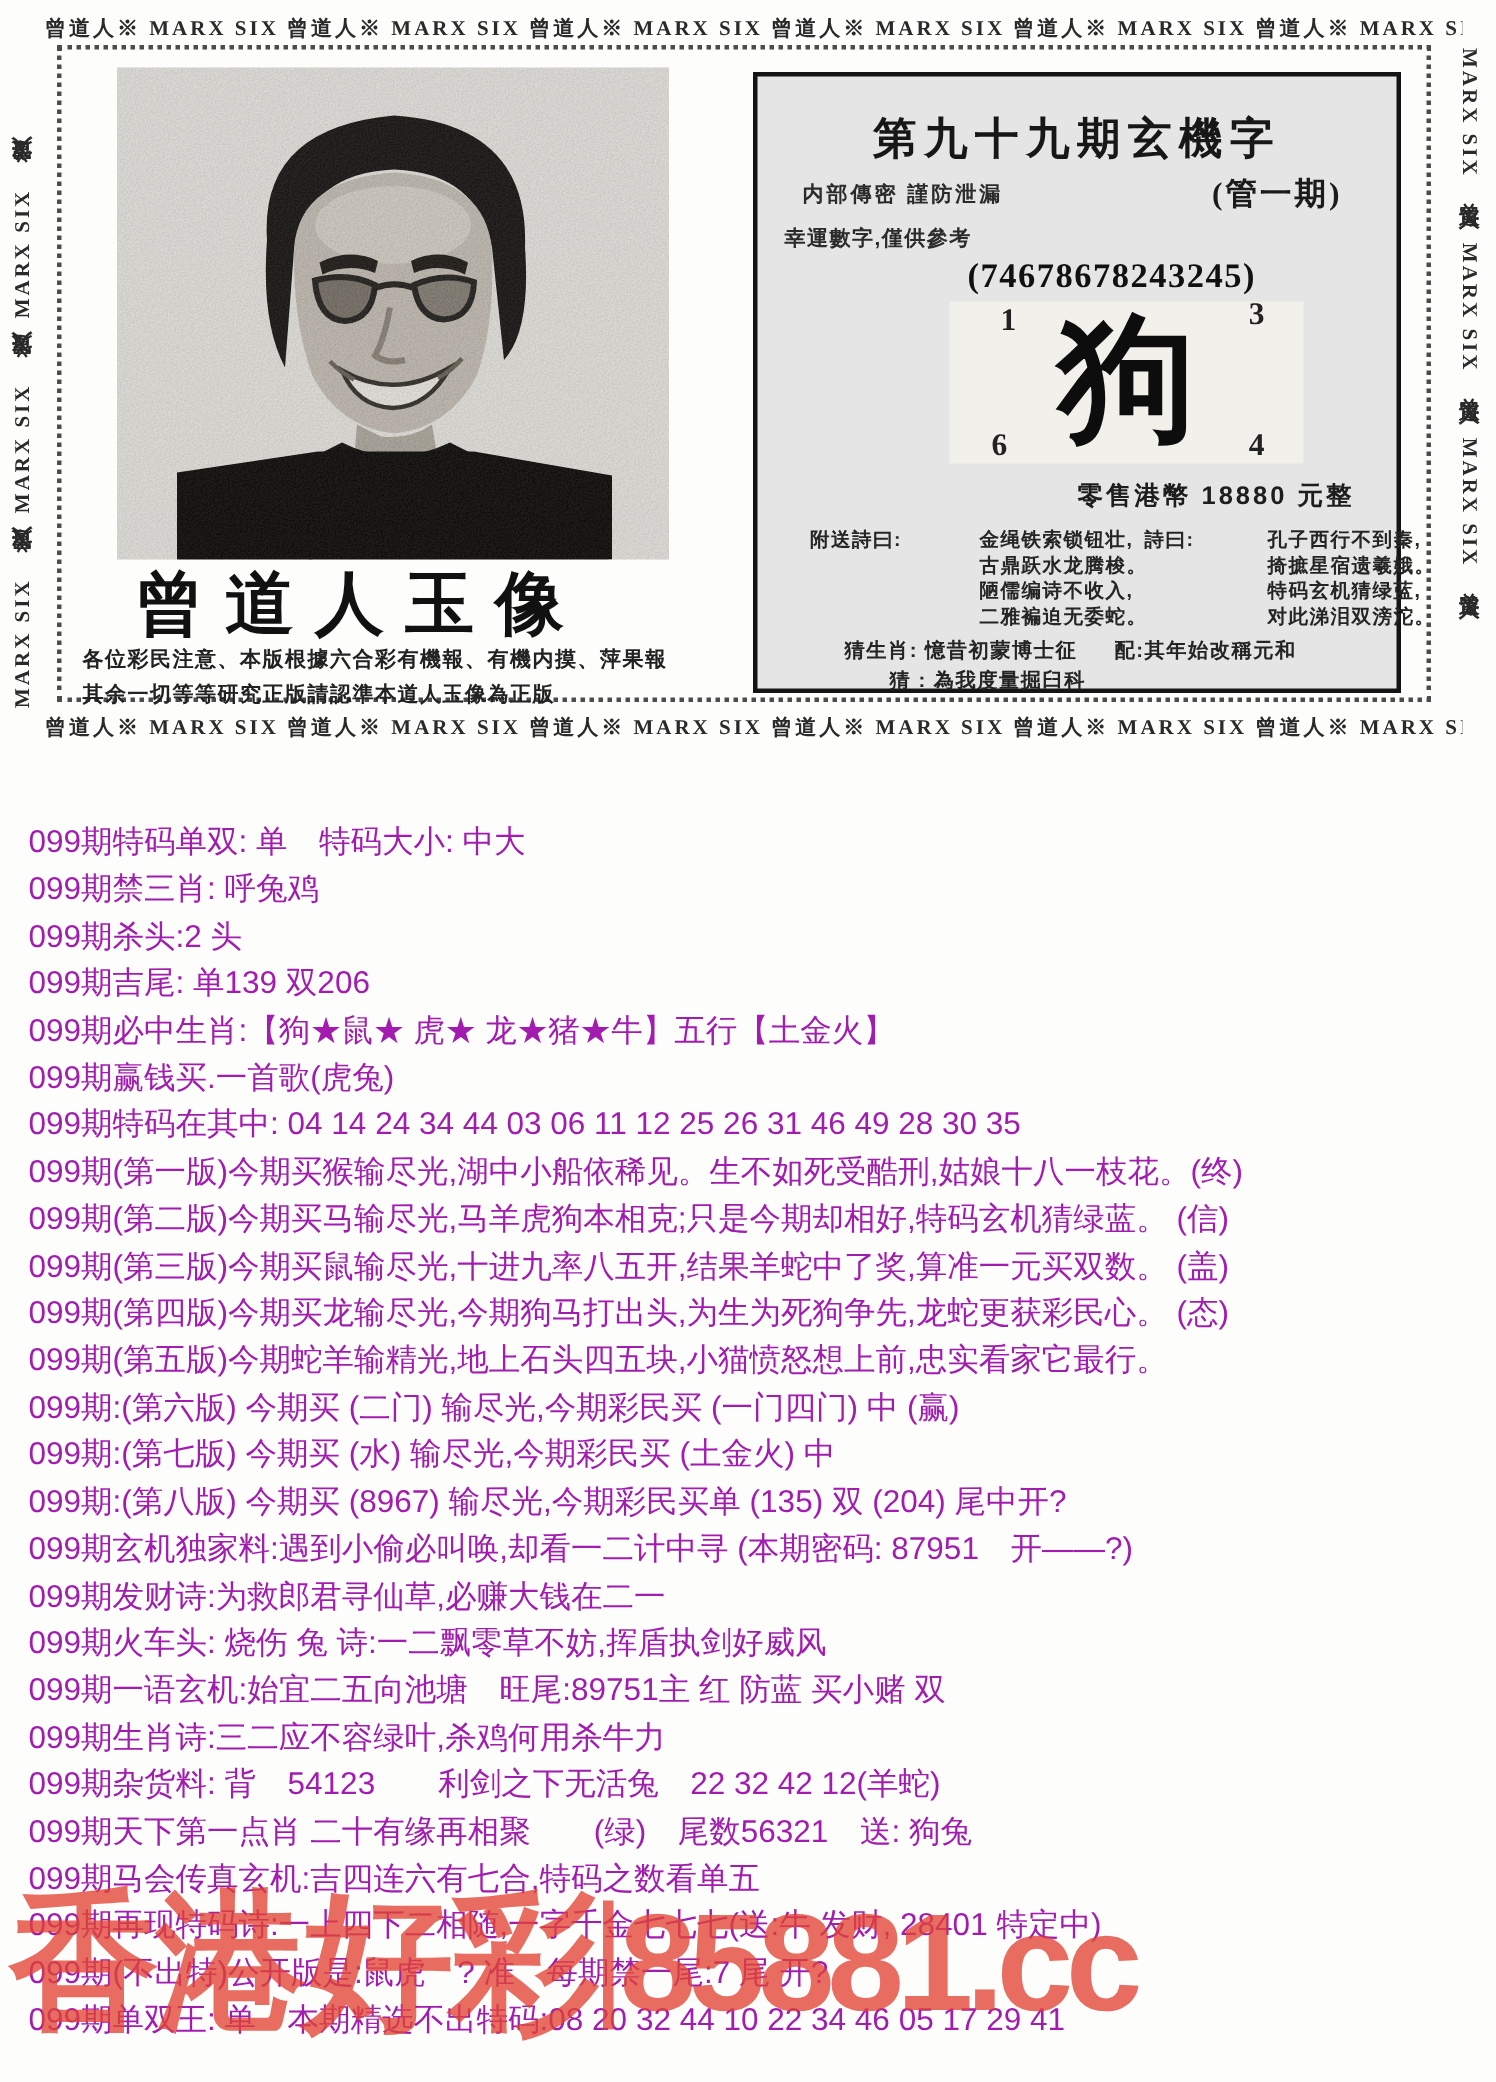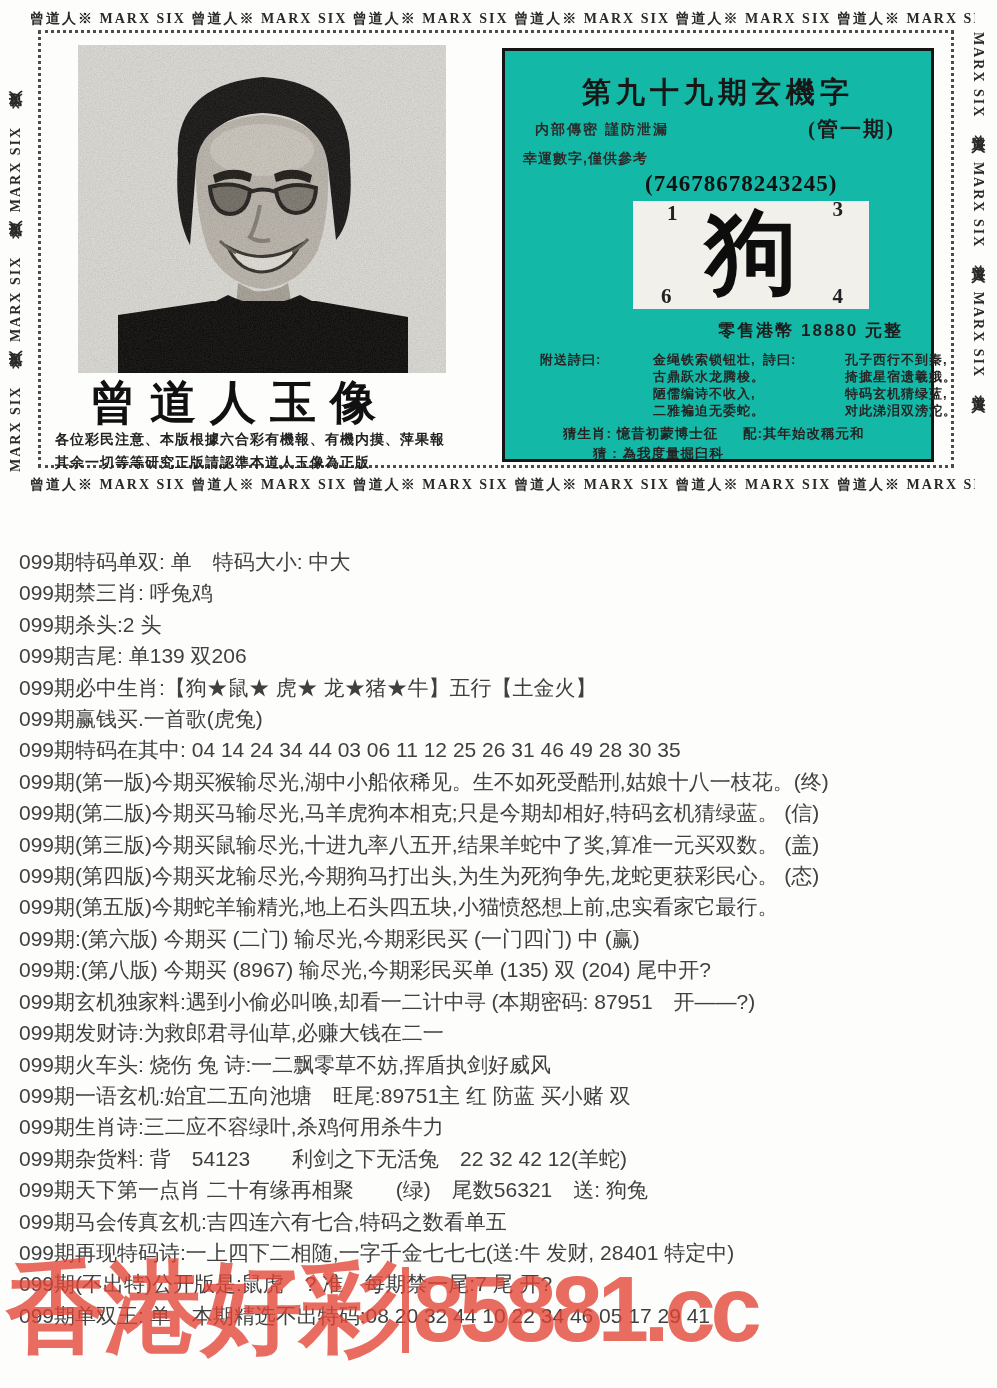--- a/index.html
+++ b/index.html
@@ -55,21 +55,21 @@
     position:absolute; left:55px; width:430px;
     font-size:14px; font-weight:bold; color:#222;
     letter-spacing:1px; white-space:nowrap;
   }
   .photo-note1 { top:431px; }
   .photo-note2 { top:454px; }
   
   .info-box {
     position:absolute; left:502px; top:48px; width:432px; height:414px;
     border:3px solid #141414;
-    background:#14b8a6;
+    background:#e5e5e5;
   }
   .ib-title {
     position:absolute; top:22px; left:0; width:100%;
     text-align:center;
     font-family:"Liberation Serif", serif;
     font-weight:bold; font-size:29px; letter-spacing:5px; color:#171717;
   }
   .ib-secret {
     position:absolute; top:70px; left:30px;
     font-size:14px; font-weight:bold; letter-spacing:2px; color:#2b2b2b;
@@ -127,21 +127,21 @@
   .ib-pei      { position:absolute; top:374px; left:238px; font-size:13.5px; font-weight:bold; letter-spacing:1px; color:#242424;}
   .ib-guess    { position:absolute; top:394px; left:88px;  font-size:13.5px; font-weight:bold; letter-spacing:1px; color:#242424;}
   
   .content {
     position:absolute; top:546px; left:19px; width:966px;
   }
   .pline {
     font-size:21px;
     line-height:31.4px;
     letter-spacing:0px;
-    color:#404040;
+    color:#a21caf;
     white-space:nowrap;
     overflow:hidden;
   }
   
   .watermark {
     position:absolute; left:6px; top:1242px;
     white-space:nowrap;
     z-index:5;
     color:rgba(226,66,51,0.78);
     font-weight:bold;
@@ -247,20 +247,21 @@
   <div class="pline">099期吉尾: 单139 双206</div>
   <div class="pline">099期必中生肖:【狗★鼠★ 虎★ 龙★猪★牛】五行【土金火】</div>
   <div class="pline">099期赢钱买.一首歌(虎兔)</div>
   <div class="pline">099期特码在其中: 04 14 24 34 44 03 06 11 12 25 26 31 46 49 28 30 35</div>
   <div class="pline">099期(第一版)今期买猴输尽光,湖中小船依稀见。生不如死受酷刑,姑娘十八一枝花。(终)</div>
   <div class="pline">099期(第二版)今期买马输尽光,马羊虎狗本相克;只是今期却相好,特码玄机猜绿蓝。 (信)</div>
   <div class="pline">099期(第三版)今期买鼠输尽光,十进九率八五开,结果羊蛇中了奖,算准一元买双数。 (盖)</div>
   <div class="pline">099期(第四版)今期买龙输尽光,今期狗马打出头,为生为死狗争先,龙蛇更获彩民心。 (态)</div>
   <div class="pline">099期(第五版)今期蛇羊输精光,地上石头四五块,小猫愤怒想上前,忠实看家它最行。</div>
   <div class="pline">099期:(第六版) 今期买 (二门) 输尽光,今期彩民买 (一门四门) 中 (赢)</div>
+  <div class="pline">099期:(第七版) 今期买 (水) 输尽光,今期彩民买 (土金火) 中</div>
   <div class="pline">099期:(第八版) 今期买 (8967) 输尽光,今期彩民买单 (135) 双 (204) 尾中开?</div>
   <div class="pline">099期玄机独家料:遇到小偷必叫唤,却看一二计中寻 (本期密码: 87951　开——?)</div>
   <div class="pline">099期发财诗:为救郎君寻仙草,必赚大钱在二一</div>
   <div class="pline">099期火车头: 烧伤 兔 诗:一二飘零草不妨,挥盾执剑好威风</div>
   <div class="pline">099期一语玄机:始宜二五向池塘　旺尾:89751主 红 防蓝 买小赌 双</div>
   <div class="pline">099期生肖诗:三二应不容绿叶,杀鸡何用杀牛力</div>
   <div class="pline">099期杂货料: 背　54123　　利剑之下无活兔　22 32 42 12(羊蛇)</div>
   <div class="pline">099期天下第一点肖 二十有缘再相聚　　(绿)　尾数56321　送: 狗兔</div>
   <div class="pline">099期马会传真玄机:吉四连六有七合,特码之数看单五</div>
   <div class="pline">099期再现特码诗:一上四下二相随,一字千金七七七(送:牛 发财, 28401 特定中)</div>

